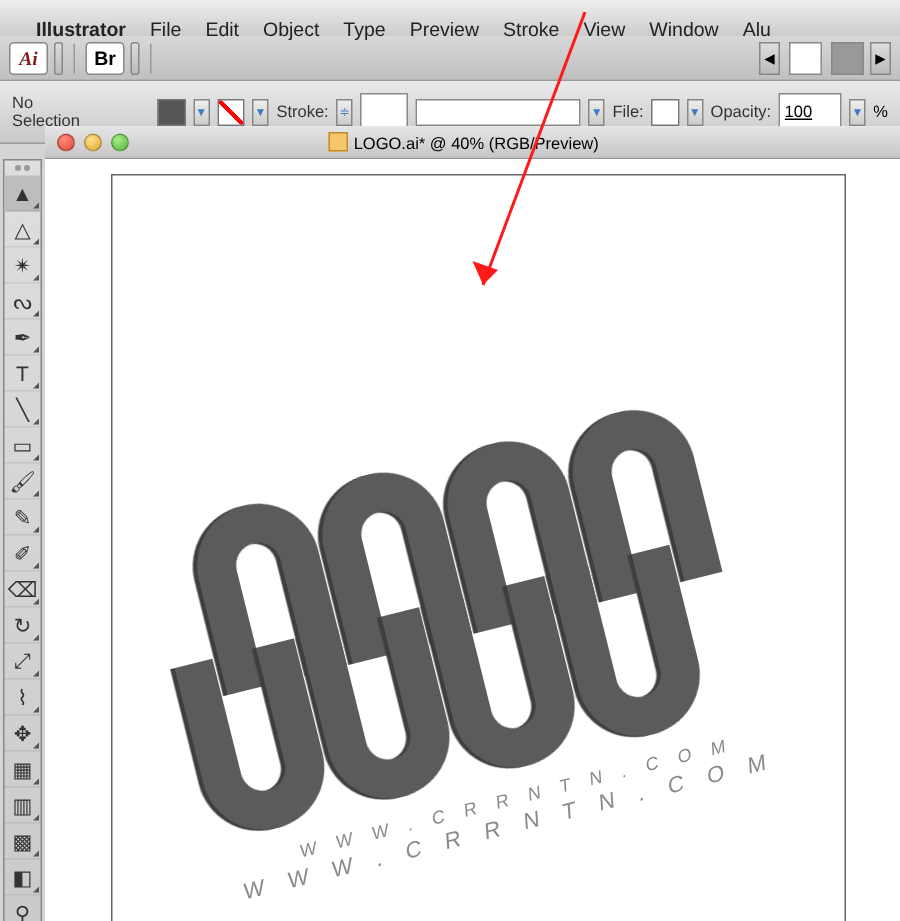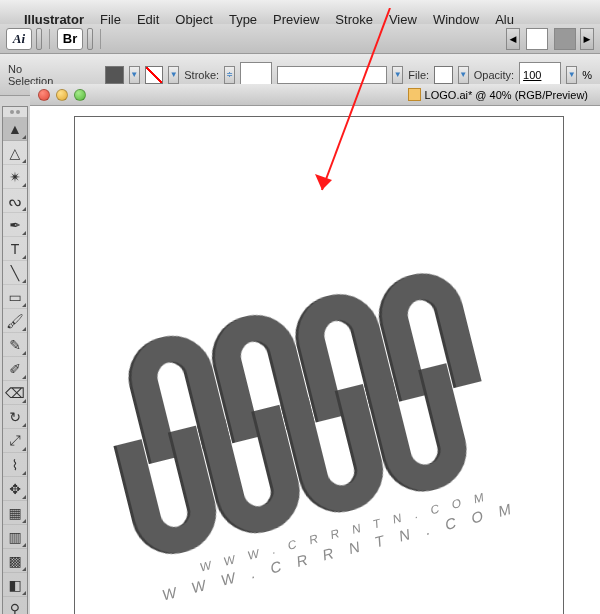--- a/index.html
+++ b/index.html
@@ -7,21 +7,21 @@
 
 
 .mac-menubar { height: 22px; background: linear-gradient(#eee, #ccc); display: flex; align-items: flex-start; padding: 12px 8px; font-size: 13px; gap: 16px; }
 .apple-logo { font-size: 15px; color: #333; }
 .app-name { font-weight: bold; }
 .menu-item { color: #222; cursor: default; }
 
 
 .app-bar { height: 30px; background: linear-gradient(#d8d8d8, #c0c0c0); border-bottom: 1px solid #999; display: flex; align-items: center; padding: 0 6px; gap: 4px; }
 .app-bar .btn { width: 26px; height: 22px; background: #fff; border: 1px solid #888; border-radius: 3px; display: flex; align-items: center; justify-content: center; font-size: 13px; font-weight: bold; }
-.ai-btn { background: #fff !important; color: #0f172a; font-family: serif; font-style: italic; font-size: 13px !important; }
+.ai-btn { background: #fff !important; color: #7f1d1d; font-family: serif; font-style: italic; font-size: 13px !important; }
 .flyout { width: 6px; height: 22px; background: linear-gradient(#ddd,#bbb); border: 1px solid #888; border-radius: 2px; }
 .app-bar .sep { width: 1px; height: 20px; background: #999; margin: 0 3px; }
 .big-gap { flex: 1; }
 .doc-panel { width: 22px; height: 22px; background: #fff; border: 1px solid #888; margin-left: 2px; }
 .doc-panel.dark { background: #999; }
 .arrow-btn { width: 14px; height: 22px; background: linear-gradient(#ddd,#bbb); border: 1px solid #888; font-size: 9px; display:flex; align-items:center; justify-content:center;}
 
 
 .control-bar { height: 42px; background: linear-gradient(#eaeaea, #c8c8c8); border-bottom: 1px solid #999; display: flex; align-items: center; padding: 0 8px; font-size: 11px; gap: 5px; }
 .ctl-text { color: #333; }
@@ -36,21 +36,21 @@
 .pct { font-size: 11px; }
 
 
 .doc-window { position: absolute; top: 84px; left: 30px; right: 0; bottom: 0; background: #fff; }
 .titlebar { height: 22px; background: linear-gradient(#e6e6e6, #c6c6c6); border-bottom: 1px solid #999; display: flex; align-items: center; position: relative; font-size: 11px; }
 .traffic { display: flex; gap: 6px; margin-left: 8px; }
 .tl { width: 12px; height: 12px; border-radius: 50%; border: 1px solid rgba(0,0,0,.25); }
 .tl.red { background: radial-gradient(circle at 35% 30%, #ff8c7c, #e1493a); }
 .tl.yel { background: radial-gradient(circle at 35% 30%, #ffe08a, #e3a932); }
 .tl.grn { background: radial-gradient(circle at 35% 30%, #a6eb8a, #55b83b); }
-.doc-title { position: absolute; left: 0; right: 12px; text-align: right; }
+.doc-title { position: absolute; left: 0; right: 12px; text-align: center; }
 .doc-title .fileicon{ display:inline-block; width:13px; height:13px; background:#f6c66a; border:1px solid #c08a2a; vertical-align:-2px; margin-right:4px;}
 
 .canvas-area { position: absolute; top: 22px; left: 0; right: 0; bottom: 0; background: #fff; }
 .artboard { position: absolute; top: 10px; left: 44px; width: 490px; height: 600px; border: 1px solid #666; background: #fff; }
 
 
 .tool-panel { position: absolute; top: 106px; left: 2px; width: 26px; background: linear-gradient(#dedede,#cacaca); border: 1px solid #888; padding-bottom:4px;}
 .tool-panel .grip { height: 10px; display: flex; justify-content: center; align-items: center; gap: 2px; }
 .tool-panel .grip span { width: 4px; height: 4px; background: #999; border-radius: 50%; }
 .tool { width: 24px; height: 24px; margin: 0 auto; display: flex; align-items: center; justify-content: center; font-size: 14px; color: #333; border-bottom: 1px solid rgba(0,0,0,.08); position:relative;}

